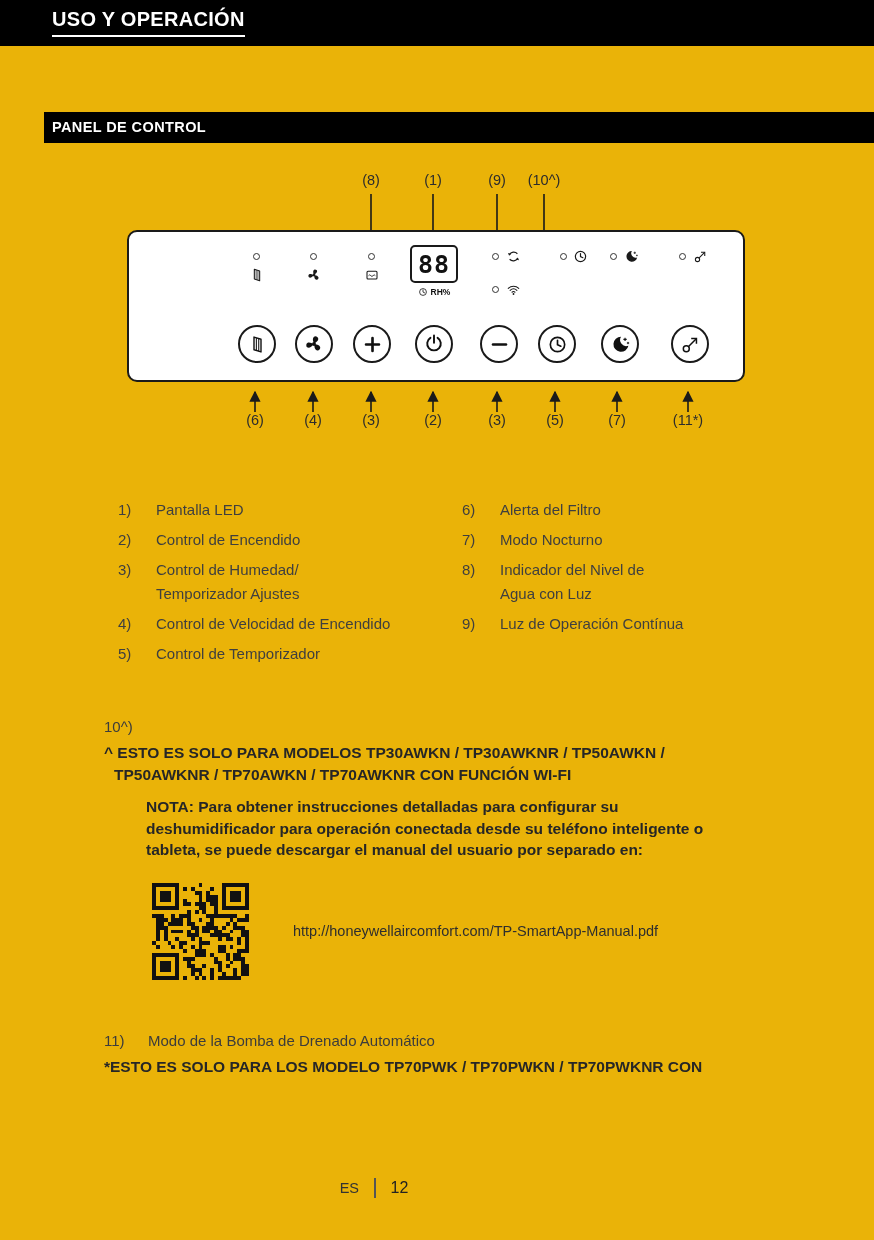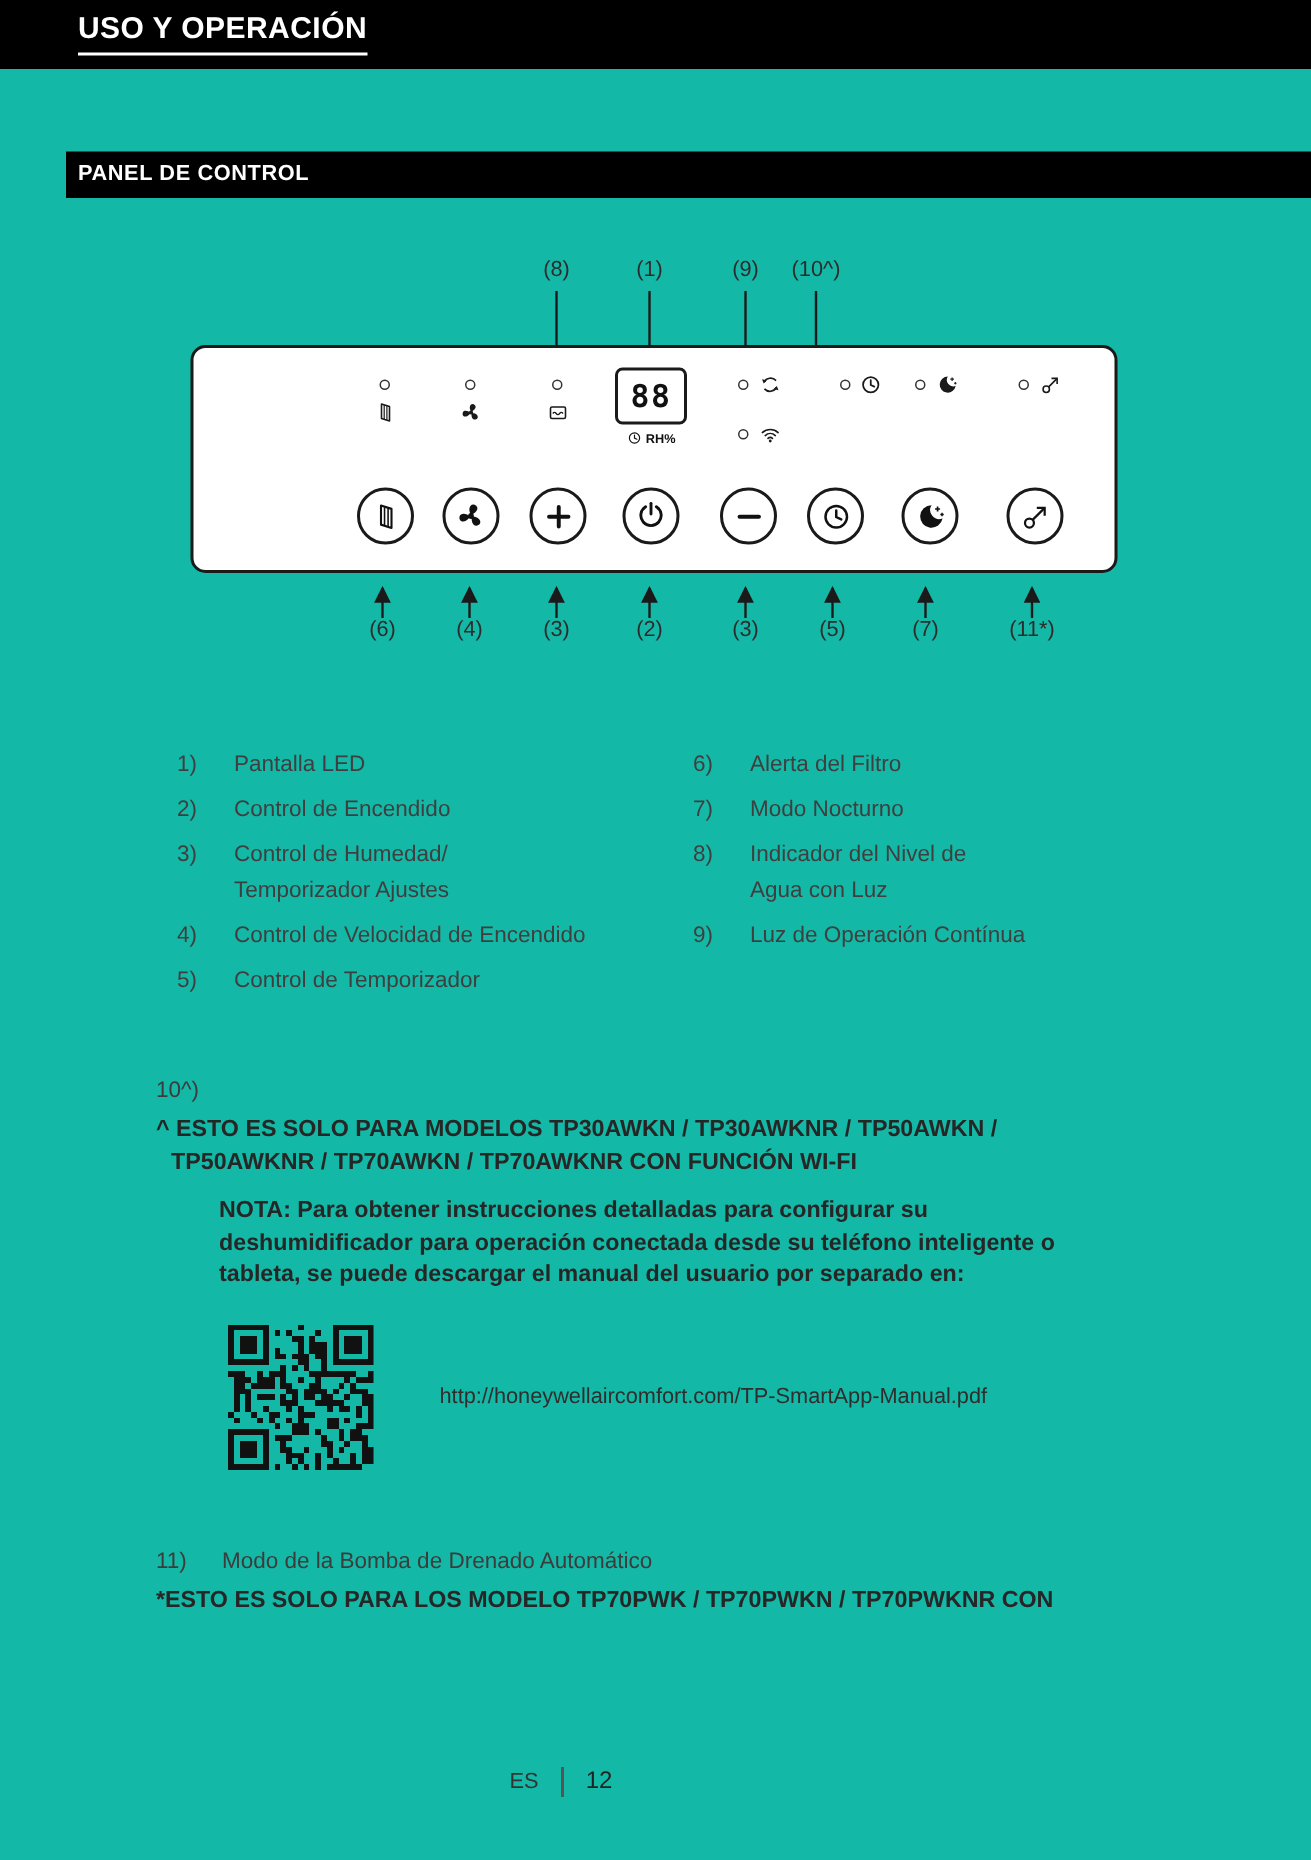--- a/index.html
+++ b/index.html
@@ -1,32 +1,32 @@
 <!DOCTYPE html>
 <html><head>
 <meta charset="utf-8">
 <style>
   * { margin:0; padding:0; box-sizing:border-box; }
   body { background:#e8e8e8; font-family:"Liberation Sans", sans-serif; }
-  .page { position:relative; width:874px; height:1240px; margin:0 auto; background:#14b8a6; overflow:hidden; color:#3d3d3d; }
+  .page { position:relative; width:874px; height:1240px; margin:0 auto; background:#eab308; overflow:hidden; color:#3d3d3d; }
 
   
   .topbar { position:absolute; left:0; top:0; width:874px; height:46px; background:#000; }
   .topbar .t { position:absolute; left:52px; top:8px; color:#fff; font-size:20px; font-weight:bold; letter-spacing:.3px; border-bottom:2px solid #fff; padding-bottom:4px; }
-  .secbar { position:absolute; left:44px; top:101px; right:0; height:31px; background:#000; }
+  .secbar { position:absolute; left:44px; top:112px; right:0; height:31px; background:#000; }
   .secbar .t { position:absolute; left:8px; top:7px; color:#fff; font-size:14.5px; font-weight:bold; letter-spacing:.4px; }
 
   
   .diagram { position:absolute; left:0; top:160px; width:874px; height:300px; }
   .connectors { position:absolute; left:0; top:0; width:874px; height:300px; }
   .dg-label { position:absolute; transform:translateX(-50%); font-size:14.5px; color:#2c2c2c; white-space:nowrap; }
   .panel { position:absolute; left:127px; top:70px; width:618px; height:152px; border:2px solid #1a1a1a; border-radius:10px; background:#fff; }
   .dot { position:absolute; width:7px; height:7px; border:1.3px solid #333; border-radius:50%; background:#fff; }
   .ind-ic { position:absolute; color:#1a1a1a; }
-  .disp { position:absolute; left:281px; top:13px; width:48px; height:38px; border:2px solid #1a1a1a; border-radius:5px; display:flex; align-items:center; justify-content:center; font-family:"DejaVu Sans Mono", monospace; font-size:21px; font-weight:bold; color:#111; letter-spacing:1px; }
+  .disp { position:absolute; left:281px; top:13px; width:48px; height:38px; border:2px solid #1a1a1a; border-radius:5px; display:flex; align-items:center; justify-content:center; font-family:"DejaVu Sans Mono", monospace; font-size:25px; font-weight:bold; color:#111; letter-spacing:1px; }
   .disp-sub { position:absolute; left:277px; top:55px; width:56px; display:flex; align-items:center; justify-content:center; gap:3px; color:#111; }
   .disp-sub span { font-size:8.5px; font-weight:bold; }
   .btn { position:absolute; top:93px; width:38px; height:38px; border:2px solid #1a1a1a; border-radius:50%; display:flex; align-items:center; justify-content:center; color:#111; background:#fff; }
 
   
   .legend { position:absolute; top:498px; left:118px; width:720px; font-size:15px; line-height:24px; color:#3f3f3f; }
   .col { position:absolute; top:0; }
   .col.l { left:0; width:330px; }
   .col.r { left:344px; width:310px; }
   .li { display:flex; margin-bottom:6px; }

